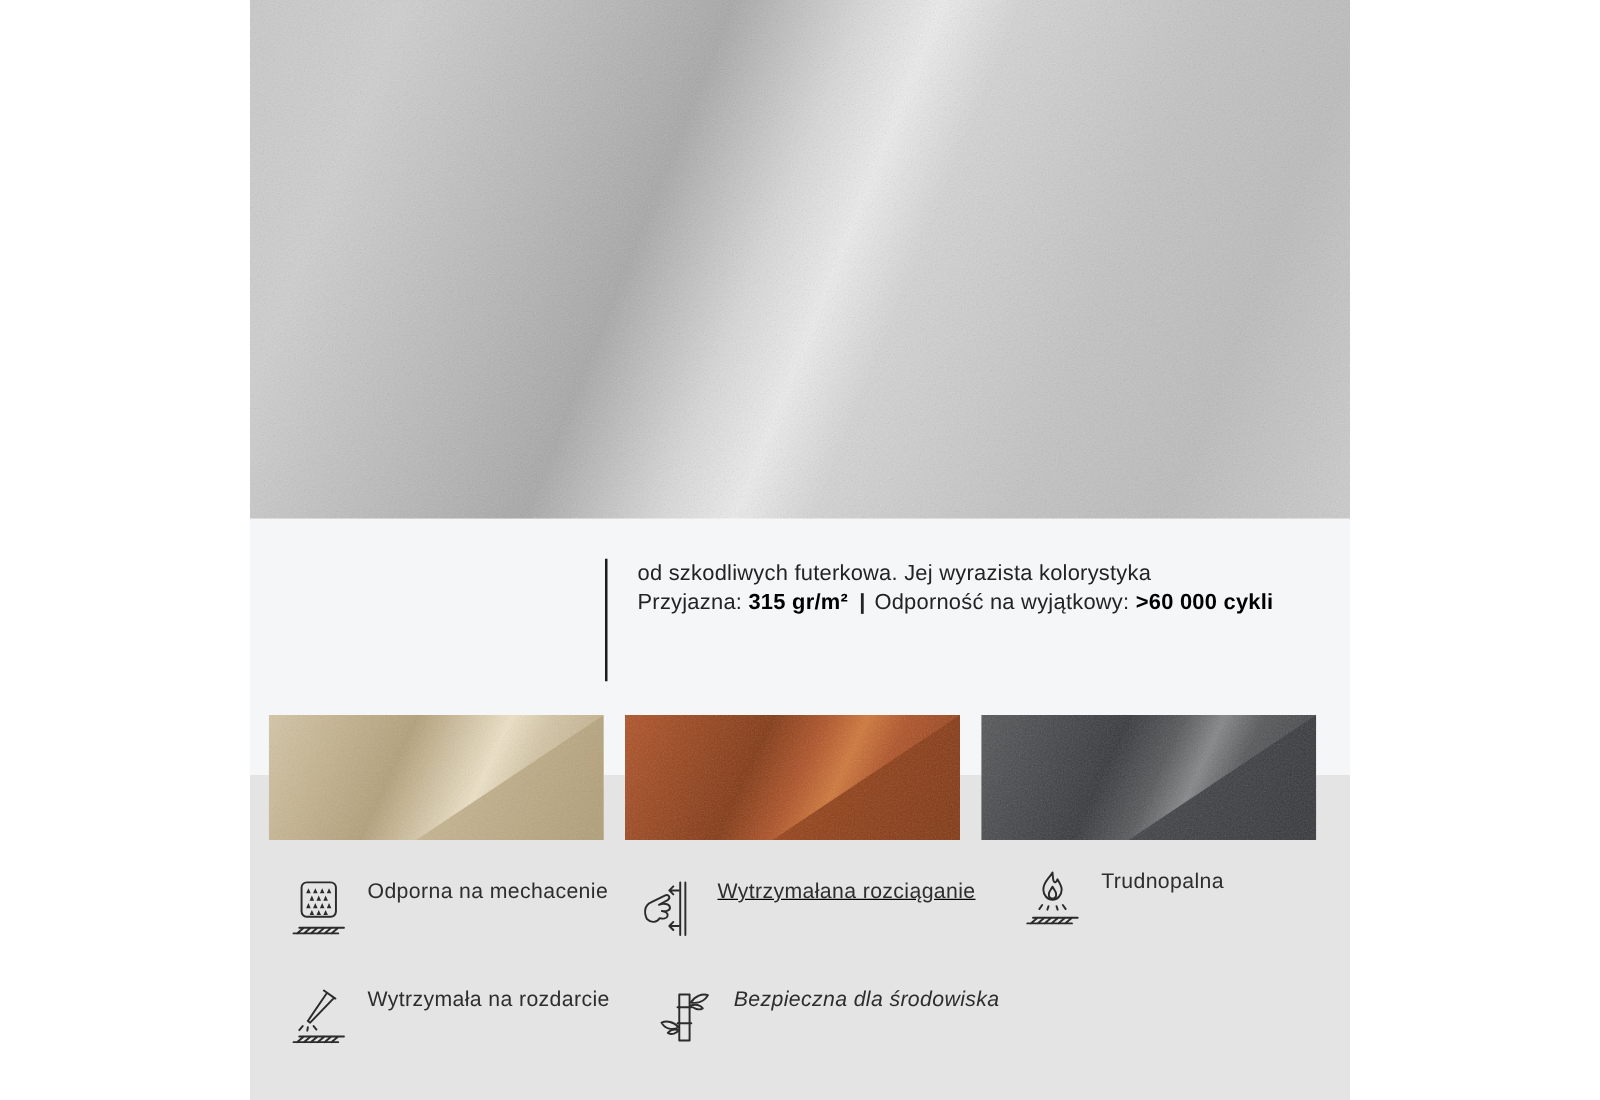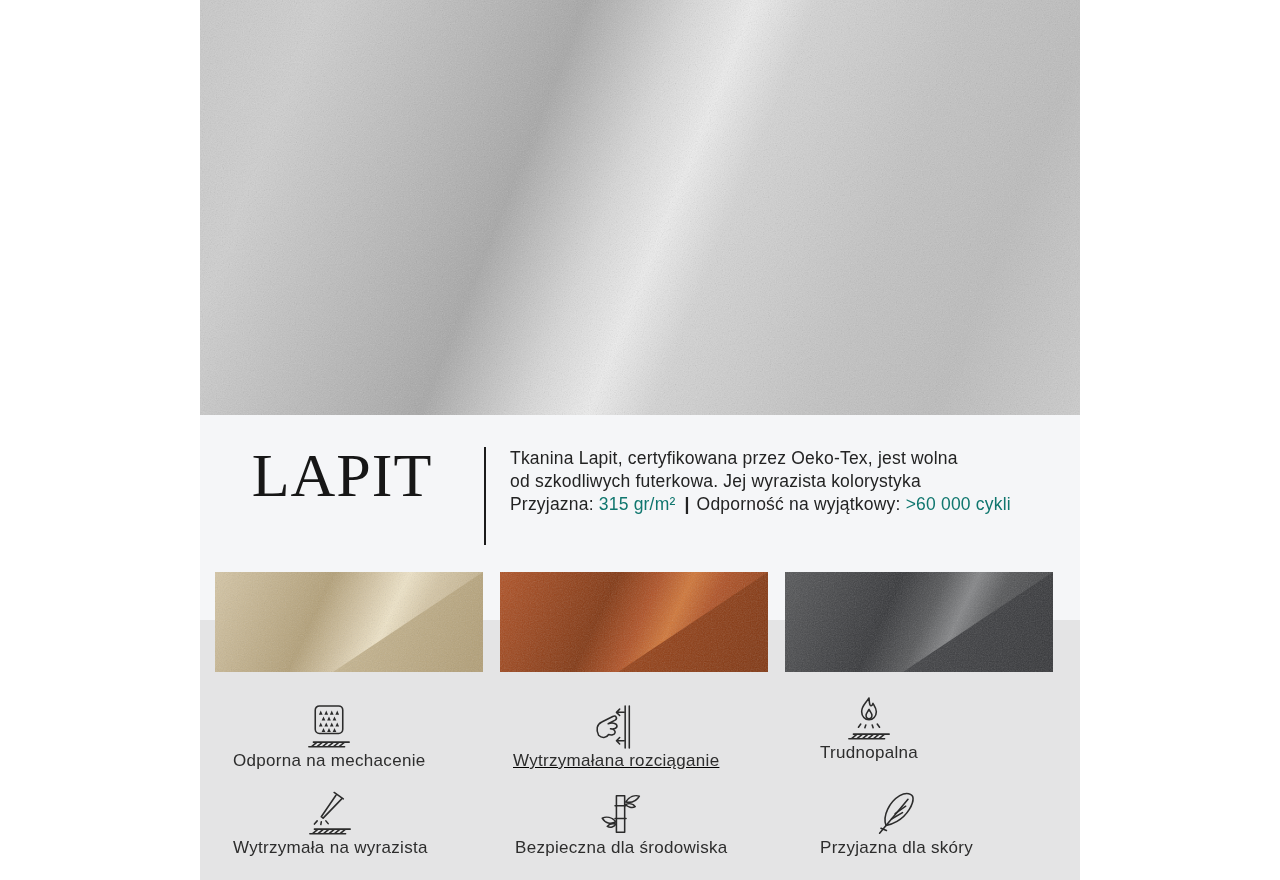--- a/index.html
+++ b/index.html
@@ -16,41 +16,41 @@
 
   
   .info-strip{position:absolute;left:0;top:415px;width:880px;height:205px;background:#f5f6f8;}
   .brand-title{position:absolute;left:0;top:444px;width:284px;text-align:center;
         font-family:"Liberation Serif", serif;font-size:62px;line-height:1;font-weight:500;
         color:#171717;letter-spacing:1px;}
   .v-divider{position:absolute;left:284px;top:447px;width:2px;height:98px;background:#1c1c1c;}
   .desc{position:absolute;left:310px;top:447px;width:560px;color:#232323;
         font-size:17.5px;line-height:23.2px;letter-spacing:.2px;}
   .desc-specs{white-space:nowrap;}
-  .desc-specs .b{font-weight:400;color:#0f766e;text-align:right;}
+  .desc-specs .b{font-weight:700;color:#000000;text-align:right;}
   .desc-specs .sep{font-weight:700;margin:0 7px 0 9px;}
 
   
   .gray-section{position:absolute;left:0;top:620px;width:880px;height:260px;background:#e4e4e5;}
 
   
   .swatch{position:absolute;top:572px;width:268px;height:100px;overflow:hidden;}
   .swatch .base{position:absolute;inset:0;
         background:linear-gradient(115deg,var(--base) 0%,var(--shade) 38%,var(--base) 52%,
                    var(--ridge) 62%,var(--base) 72%,var(--shade) 100%);}
   .swatch .fold{position:absolute;inset:0;
         clip-path:polygon(100% 0%,100% 100%,44% 100%);
         background:linear-gradient(115deg,var(--ridge) 18%,var(--fold) 40%,var(--shade) 95%);}
   .swatch .grain{opacity:.25;}
   .sw1{left:15px;} .sw2{left:300px;} .sw3{left:585px;}
 
   
-  .feature{position:absolute;display:flex;align-items:center;height:56px;flex-direction:column;}
+  .feature{position:absolute;display:flex;align-items:flex-start;gap:17px;height:56px;}
   .f1{left:33px;top:703px;} .f2{left:313px;top:703px;text-decoration:underline;} .f3{left:620px;top:695px;}
-  .f4{left:33px;top:790px;} .f5{left:315px;top:790px;} .f6{left:620px;top:790px;}
+  .f4{left:33px;top:790px;} .f5{left:326px;top:790px;font-style:italic;} .f6{left:620px;top:790px;}
   .feature .label{font-size:17px;color:#2d2d2d;letter-spacing:.3px;white-space:nowrap;}
   .icon{width:44px;height:48px;flex:0 0 auto;}
   .icon path,.icon rect,.icon line{fill:none;stroke:#2b2b2b;stroke-width:1.7;
         stroke-linecap:round;stroke-linejoin:round;}
   .icon .fill{fill:#2b2b2b;stroke:none;}
   .hidden-defs{position:absolute;width:0;height:0;overflow:hidden;}
 </style>
 </head>
 <body>
 
@@ -69,24 +69,22 @@
 <div class="page">
   <div class="content">
 
     <div class="hero">
       <svg class="grain">
           <rect width="100%" height="100%" filter="url(#grain)"></rect>
         </svg>
     </div>
 
     <div class="info-strip"></div>
-    <div class="brand-title">LAPIT</div>
     <div class="v-divider"></div>
     <div class="desc">
-      <div>Tkanina Lapit, certyfikowana przez Oeko-Tex, jest wolna</div>
       <div>od szkodliwych futerkowa. Jej wyrazista kolorystyka</div>
       <div class="desc-specs">
         <span>Przyjazna:</span>
         <span class="b">315 gr/m²</span><span class="sep">|</span><span>Odporność na wyjątkowy:</span>
         <span class="b">&gt;60 000 cykli</span>
       </div>
     </div>
 
     <div class="gray-section"></div>
 
@@ -147,38 +145,29 @@
       </svg>
       <span class="label">Trudnopalna</span>
     </div>
 
     <div class="feature f4">
       <svg class="icon" viewBox="0 0 48 52">
         <path d="M28.5 2.5 L38.5 9.5 M30.5 5.5 L14.5 29 M36.5 9.8 L16.5 30.5 M14.5 29 L16.5 30.5"></path>
         <path d="M10 33.5 L7 37 M14.5 34.5 L14 37.5 M19.5 33.5 L22 36.5"></path>
         <path d="M7 42.5 H46 M2 47.5 H41 M5 47.5 L11 42.5 M11 47.5 L17 42.5 M17 47.5 L23 42.5 M23 47.5 L29 42.5 M29 47.5 L35 42.5 M35 47.5 L41 42.5"></path>
       </svg>
-      <span class="label">Wytrzymała na wyrazista</span>
+      <span class="label">Wytrzymała na rozdarcie</span>
     </div>
 
     <div class="feature f5">
       <svg class="icon" viewBox="0 0 48 52">
         <path d="M19 6 H28 M19 6 V46 M28 6 V46 M19 46 H28 M17.5 17 H29.5 M17.5 31 H29.5"></path>
         <path d="M29 13 C33 7 39 5 44 6.5 C41 12 35 14 29 13 Z"></path>
         <path d="M29 15.5 C33 14 37.5 15 39.5 18 C36 20 31.5 18.5 29 15.5 Z"></path>
         <path d="M18.5 34.5 C14 29.5 8 28.5 3.5 30.5 C6.5 36 13 37.5 18.5 34.5 Z"></path>
         <path d="M18.5 37 C15 36 11 37 9 39.5 C12.5 41.5 16.5 40 18.5 37 Z"></path>
       </svg>
       <span class="label">Bezpieczna dla środowiska</span>
     </div>
 
-    <div class="feature f6">
-      <svg class="icon" viewBox="0 0 48 52">
-        <path d="M5 47 L36 10"></path>
-        <path d="M12 38.5 C8 28 16 12.5 27 6 C34 2 41 3.5 41.5 8.5 C42 14.5 36 27 24 34 C20 36.3 15.5 38 12 38.5 Z"></path>
-        <path d="M18 31.5 L30 24.5 M22 25.5 L33.5 17.5"></path>
-        <path d="M6.5 41.5 L12.5 44"></path>
-      </svg>
-      <span class="label">Przyjazna dla skóry</span>
-    </div>
 
   </div>
 </div>
 
 </body></html>

